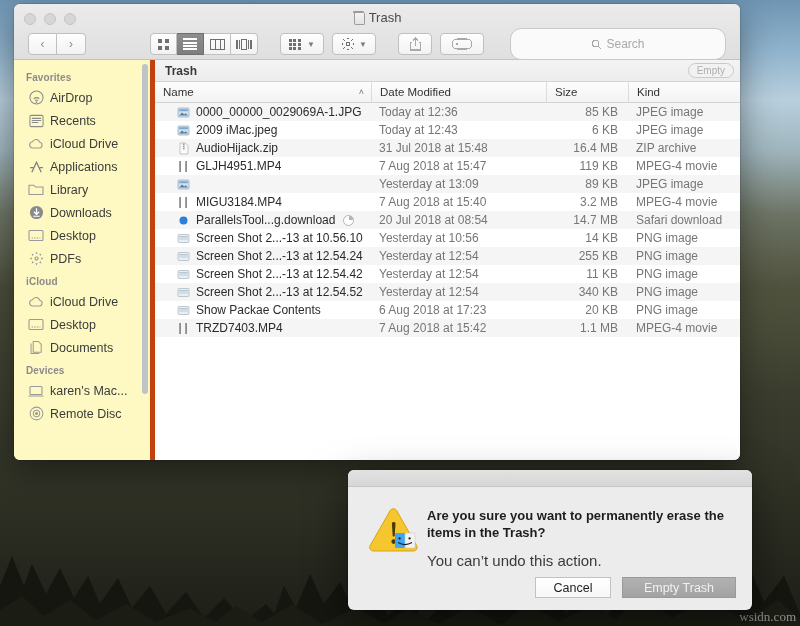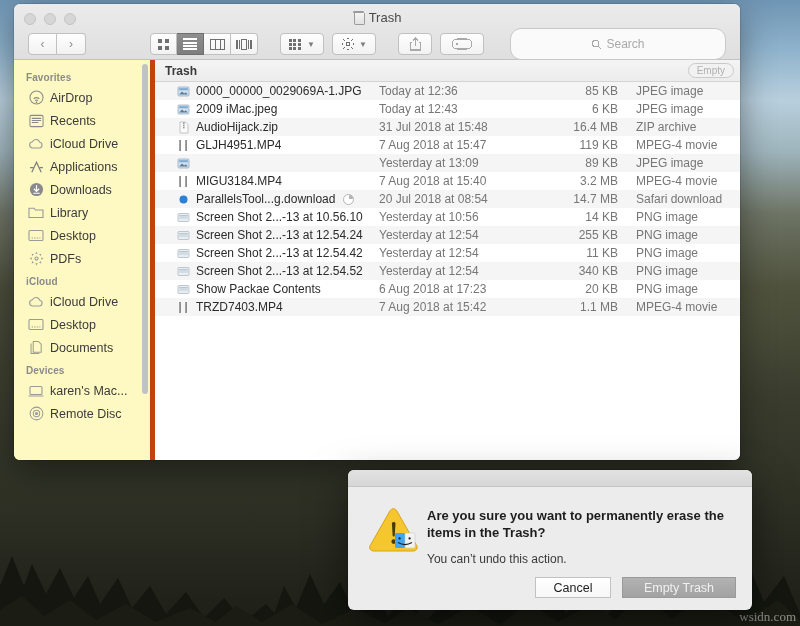--- a/index.html
+++ b/index.html
@@ -231,21 +231,21 @@
     height: 17px;
     background: linear-gradient(180deg,#e2e2e2,#d6d6d6);
     border-bottom: 1px solid #c6c6c6;
   }
   #alert .abody { padding: 16px 18px 0 18px; display: flex; gap: 5px; }
 
   .alerticon { width: 56px; height: 56px; flex: 0 0 56px; position: relative; }
 
   .atext { padding-top: 4px; }
   .atitle { font-size: 13px; font-weight: bold; color: #1d1d1d; line-height: 17px; }
-  .asub   { font-size: 12px; color: #3a3a3a; margin-top: 11px; }
+  .asub   { font-size: 15px; color: #3a3a3a; margin-top: 11px; }
 
   .abuttons {
     position: absolute; right: 16px; bottom: 12px;
     display: flex; gap: 11px;
   }
   .abtn {
     height: 21px; min-width: 76px; padding: 0 14px;
     border-radius: 0; font-size: 12.5px;
     display: flex; align-items: center; justify-content: center;
   }
@@ -440,41 +440,41 @@
             <svg width="15" height="14" viewBox="0 0 16 14" fill="none" stroke="#7e7e7e" stroke-width="1.3">
               <path d="M3 12.5 L8 1.8 L13 12.5"></path>
                 <path d="M1.2 7.6 L5 7.6 M11 7.6 L14.8 7.6"></path>
             </svg>
           </span>
           <span class="sb-label">Applications</span>
         </div>
 
         <div class="sb-item">
           <span class="sb-ic">
+            <svg width="16" height="13" viewBox="0 0 16 13" fill="none" stroke="#9a9a9a" stroke-width="1.1">
+              <path d="M1 11.5 V2.2 H6 L7.4 4 H15 V11.5 Z"></path>
+            </svg>
+          </span>
+          <span class="sb-label">Library</span>
+        </div>
+
+        <div class="sb-item">
+          <span class="sb-ic">
             <svg width="15" height="15" viewBox="0 0 16 16">
               <circle cx="8" cy="8" r="7" fill="#8a8a8a"></circle>
               <path d="M8 3.4 V9.4 M5.2 7.2 L8 10 L10.8 7.2" stroke="#fff" stroke-width="1.3" fill="none"></path>
               <path d="M4.6 12 H11.4" stroke="#fff" stroke-width="1.3"></path>
             </svg>
           </span>
           <span class="sb-label">Downloads</span>
         </div>
 
         <div class="sb-item">
           <span class="sb-ic">
             <svg width="16" height="13" viewBox="0 0 16 13" fill="none" stroke="#9a9a9a" stroke-width="1.1">
-              <path d="M1 11.5 V2.2 H6 L7.4 4 H15 V11.5 Z"></path>
-            </svg>
-          </span>
-          <span class="sb-label">Library</span>
-        </div>
-
-        <div class="sb-item">
-          <span class="sb-ic">
-            <svg width="16" height="13" viewBox="0 0 16 13" fill="none" stroke="#9a9a9a" stroke-width="1.1">
               <rect x="1" y="1.5" width="14" height="10" rx="1"></rect>
               <path d="M3.6 9 H12.4" stroke-dasharray="1.4 1.2"></path>
             </svg>
           </span>
           <span class="sb-label">Desktop</span>
         </div>
 
         <div class="sb-item">
           <span class="sb-ic">
             <svg width="15" height="15" viewBox="0 0 24 24" fill="#9a9a9a">
@@ -548,20 +548,35 @@
       <div class="sb-scroll"></div>
     </div>
 
     <div class="listpane">
 
       <div class="pathbar">
         <span>Trash</span>
         <span class="empty-btn">Empty</span>
       </div>
 
+      <div class="colhead">
+        <div class="c c-name">
+          <span>Name</span>
+          <span class="sortarrow">˄</span>
+        </div>
+        <div class="c c-date">
+          <span>Date Modified</span>
+        </div>
+        <div class="c c-size">
+          <span>Size</span>
+        </div>
+        <div class="c c-kind">
+          <span>Kind</span>
+        </div>
+      </div>
 
       <div class="rows" id="rows">
           <div class="row alt">
             <div class="cell cell-name">
               <span class="fic">
                 <svg width="13" height="13" viewBox="0 0 13 13">
                   <rect x="1" y="2" width="11" height="9" rx="1" fill="#cfe0ef" stroke="#8fa6b8" stroke-width=".7"></rect>
                   <rect x="2.2" y="3.2" width="8.6" height="2" fill="#7fa9cf"></rect>
                   <path d="M2.2 9.6 L5 6.4 L7.2 8.6 L8.8 7.2 L10.8 9.6 Z" fill="#5b7d99"></path>
                 </svg>

